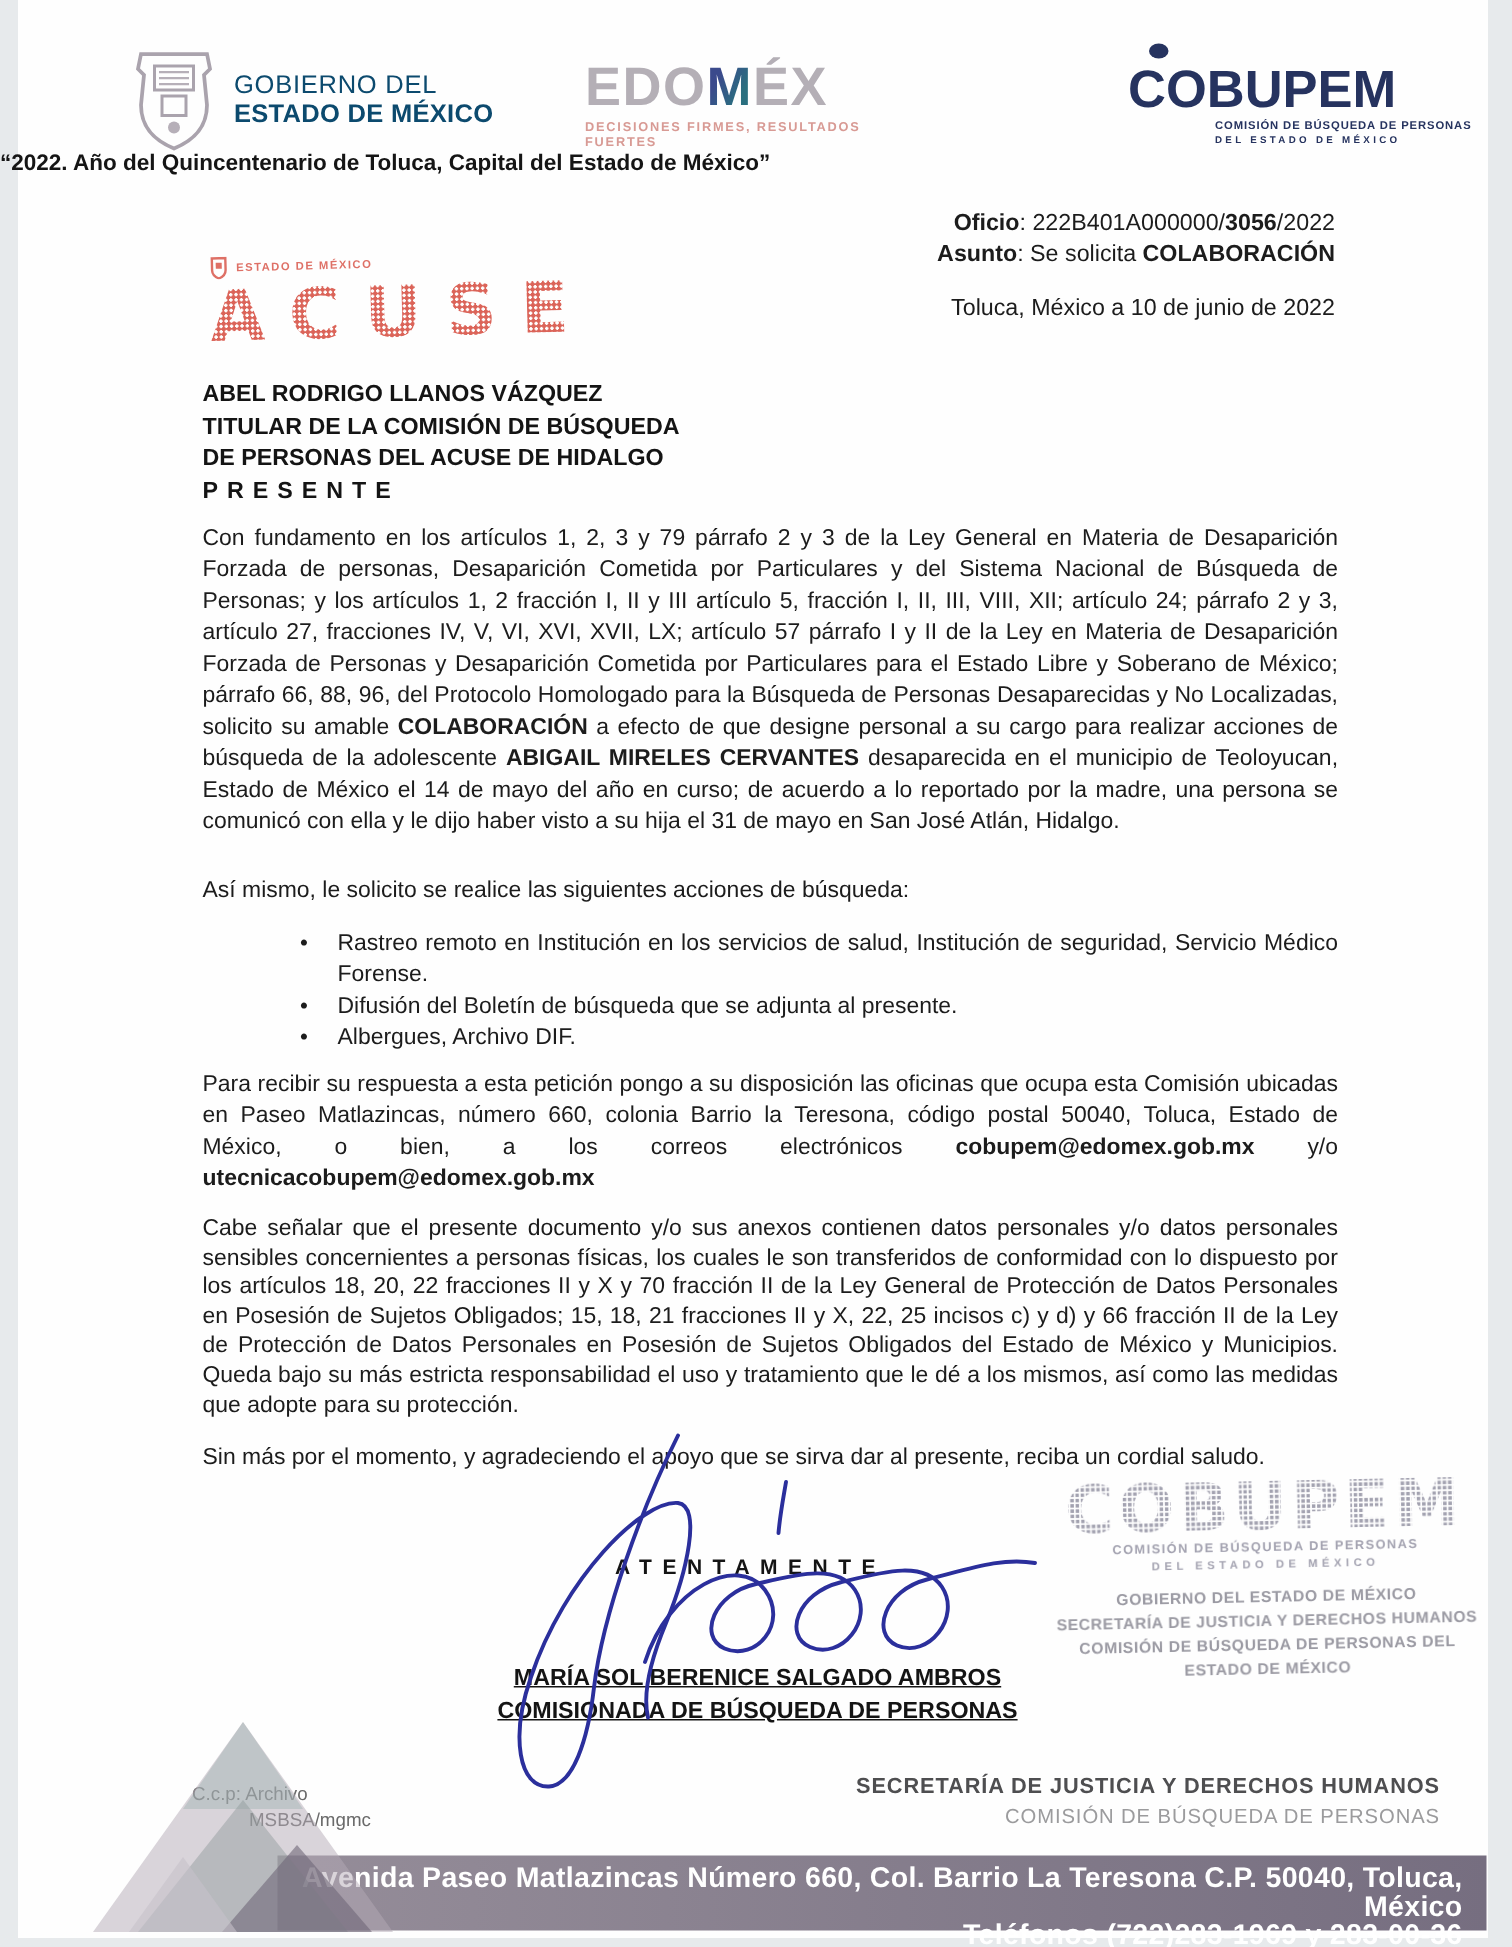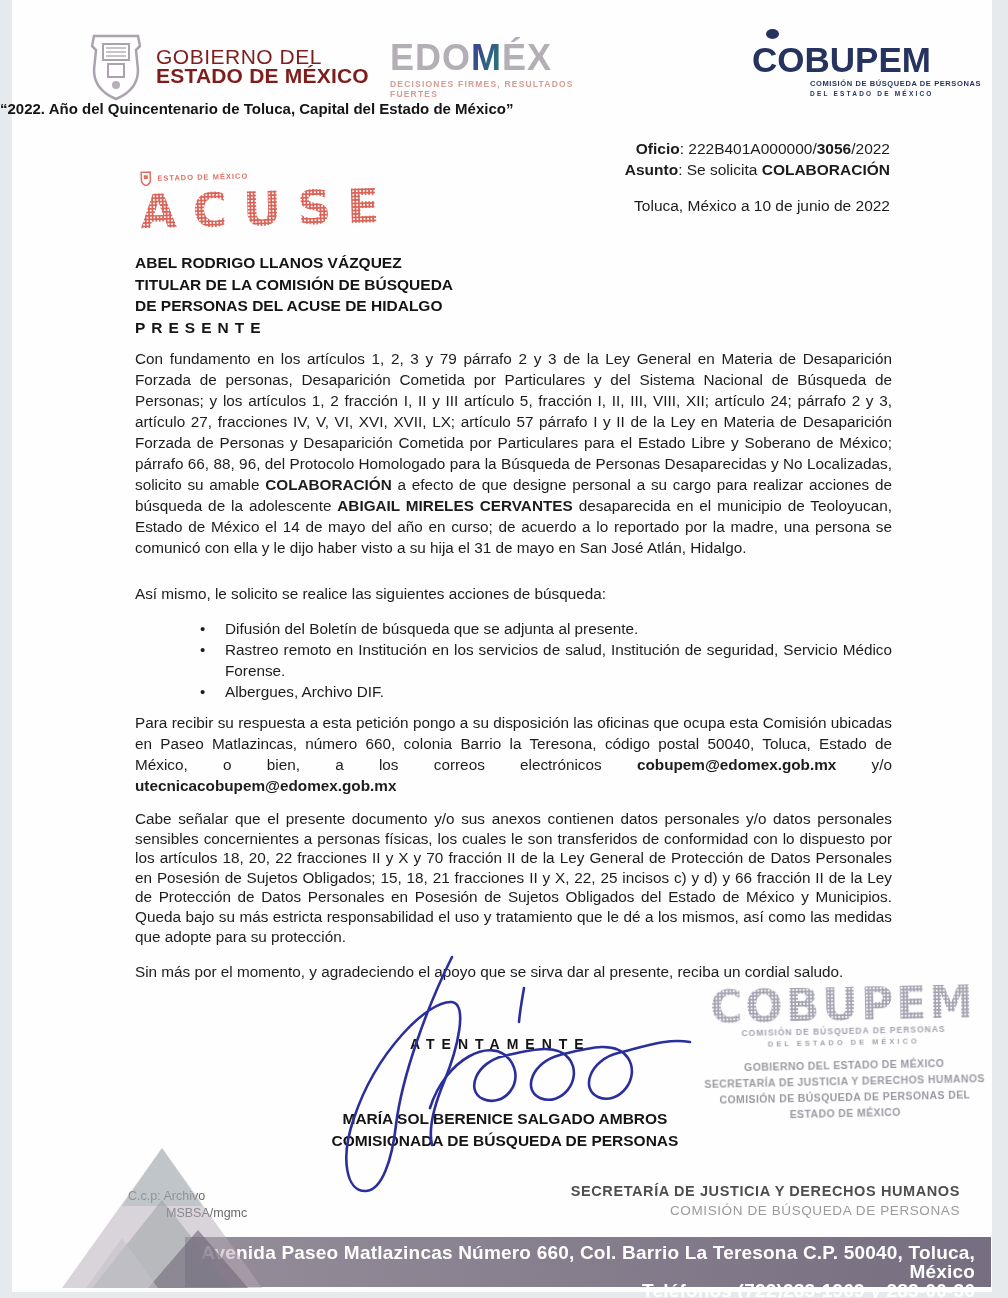--- a/index.html
+++ b/index.html
@@ -7,21 +7,21 @@
     width:1008px;height:1298px;position:relative;overflow:hidden;
     background:#e7eaec;
     font-family:"Liberation Sans", sans-serif;
     -webkit-font-smoothing:antialiased;
   }
   .page{position:absolute;left:12px;top:0;width:980px;height:1292px;background:#fefefe;}
   .content{position:absolute;left:0;top:0;width:1008px;height:1298px;z-index:2;}
 
   
   .gob-logo{position:absolute;left:86px;top:30px;display:flex;align-items:center;gap:10px;}
-  .gob-text{color:#7f1d1d;line-height:19px;font-size:21px;letter-spacing:.5px;}
+  .gob-text{color:#0c4a6e;line-height:19px;font-size:17px;letter-spacing:.5px;}
   .gob-text .l2{font-weight:bold;letter-spacing:.2px;}
   .edomex{position:absolute;left:390px;top:40px;width:230px;}
   .edomex-word{font-size:36px;font-weight:bold;color:#b4afb6;letter-spacing:1px;line-height:36px;}
   .edomex-word .m{background:linear-gradient(120deg,#3b4a8c 30%,#2a6f7f 70%);-webkit-background-clip:text;background-clip:text;color:transparent;}
   .edomex-tag{margin-top:3px;font-size:8.5px;letter-spacing:1.2px;color:#d89a94;font-weight:bold;}
   .cobupem-logo{position:absolute;left:752px;top:30px;width:248px;}
   .cob-word{font-size:35px;font-weight:800;color:#26335f;letter-spacing:0;line-height:36px;position:relative;padding-top:12px;display:inline-block;}
   .cob-dot{position:absolute;left:14px;top:-1px;width:13px;height:10px;border-radius:50%;background:#26335f;}
   .cob-sub1{font-size:7.5px;color:#26335f;letter-spacing:.6px;font-weight:bold;margin:1px 0 0 58px;}
   .cob-sub2{font-size:6.5px;color:#26335f;letter-spacing:2.2px;font-weight:bold;margin:2px 0 0 58px;}
@@ -50,21 +50,21 @@
   .letter .p2{margin-top:25px;}
   .letter ul{margin:14px 0 0 65px;padding:0;list-style:none;}
   .letter li{position:relative;padding-left:25px;}
   .letter li::before{content:"•";position:absolute;left:0;top:0;font-size:15px;}
   .letter .p3{margin-top:10px;}
   .letter .p4{margin-top:13px;line-height:19.6px;}
   .letter .p5{margin-top:15px;}
 
   
   .atentamente{position:absolute;left:410px;top:1036px;font-size:14px;font-weight:bold;letter-spacing:7px;color:#141414;}
-  .sig-name{position:absolute;left:295px;top:1108px;width:420px;text-align:center;font-size:15.5px;font-weight:bold;line-height:22px;color:#141414;}
+  .sig-name{position:absolute;left:295px;top:1108px;width:420px;text-align:center;font-size:15.5px;font-weight:bold;line-height:22px;color:#141414;text-decoration:underline;}
   .signature-svg{position:absolute;left:0;top:0;z-index:5;pointer-events:none;}
 
   
   .rstamp{position:absolute;left:693px;top:982px;width:302px;transform:rotate(-1.2deg);color:#8f8e9f;opacity:.82;text-align:center;filter:blur(.3px);z-index:1;}
   .rstamp-word{font-family:"DejaVu Sans", sans-serif;font-size:44px;font-weight:800;letter-spacing:3px;line-height:46px;position:relative;
     -webkit-mask-image:radial-gradient(circle, #000 58%, transparent 60%);-webkit-mask-size:3.5px 3.5px;
     mask-image:radial-gradient(circle, #000 58%, transparent 60%);mask-size:3.5px 3.5px;}
   .rstamp-sub1{font-size:8.5px;font-weight:bold;letter-spacing:1px;margin-top:-2px;}
   .rstamp-sub2{font-size:7.5px;font-weight:bold;letter-spacing:3px;margin-top:2px;}
   .rstamp-lines{margin-top:10px;font-size:10.5px;font-weight:bold;line-height:16px;letter-spacing:.4px;color:#85848f;}
@@ -134,22 +134,22 @@
     <div>ABEL RODRIGO LLANOS VÁZQUEZ</div>
     <div>TITULAR DE LA COMISIÓN DE BÚSQUEDA</div>
     <div>DE PERSONAS DEL ACUSE DE HIDALGO</div>
     <div class="presente">PRESENTE</div>
   </div>
 
   <div class="letter">
     <p class="p1"><span>Con fundamento en los artículos 1, 2, 3 y 79 párrafo 2 y 3 de la Ley General en Materia de Desaparición Forzada de personas, Desaparición Cometida por Particulares y del Sistema Nacional de Búsqueda de Personas; y los artículos 1, 2 fracción I, II y III artículo 5, fracción I, II, III, VIII, XII; artículo 24; párrafo 2 y 3, artículo 27, fracciones IV, V, VI, XVI, XVII, LX; artículo 57 párrafo I y II de la Ley en Materia de Desaparición Forzada de Personas y Desaparición Cometida por Particulares para el Estado Libre y Soberano de México; párrafo 66, 88, 96, del Protocolo Homologado para la Búsqueda de Personas Desaparecidas y No Localizadas, solicito su amable </span><b>COLABORACIÓN</b><span> a efecto de que designe personal a su cargo para realizar acciones de búsqueda de la adolescente </span><b>ABIGAIL MIRELES CERVANTES</b><span> desaparecida en el municipio de Teoloyucan, Estado de México el 14 de mayo del año en curso; de acuerdo a lo reportado por la madre, una persona se comunicó con ella y le dijo haber visto a su hija el 31 de mayo en San José Atlán, Hidalgo.</span></p>
     <p class="p2">Así mismo, le solicito se realice las siguientes acciones de búsqueda:</p>
     <ul>
+      <li>Rastreo remoto en Institución en los servicios de salud, Institución de seguridad, Servicio Médico Forense.</li>
       <li>Difusión del Boletín de búsqueda que se adjunta al presente.</li>
-      <li>Rastreo remoto en Institución en los servicios de salud, Institución de seguridad, Servicio Médico Forense.</li>
       <li>Albergues, Archivo DIF.</li>
     </ul>
     <p class="p3"><span>Para recibir su respuesta a esta petición pongo a su disposición las oficinas que ocupa esta Comisión ubicadas en Paseo Matlazincas, número 660, colonia Barrio la Teresona, código postal 50040, Toluca, Estado de México, o bien, a los correos electrónicos </span><b>cobupem@edomex.gob.mx</b><span> y/o </span><b>utecnicacobupem@edomex.gob.mx</b></p>
     <p class="p4">Cabe señalar que el presente documento y/o sus anexos contienen datos personales y/o datos personales sensibles concernientes a personas físicas, los cuales le son transferidos de conformidad con lo dispuesto por los artículos 18, 20, 22 fracciones II y X y 70 fracción II de la Ley General de Protección de Datos Personales en Posesión de Sujetos Obligados; 15, 18, 21 fracciones II y X, 22, 25 incisos c) y d) y 66 fracción II de la Ley de Protección de Datos Personales en Posesión de Sujetos Obligados del Estado de México y Municipios. Queda bajo su más estricta responsabilidad el uso y tratamiento que le dé a los mismos, así como las medidas que adopte para su protección.</p>
     <p class="p5">Sin más por el momento, y agradeciendo el apoyo que se sirva dar al presente, reciba un cordial saludo.</p>
   </div>
 
   <div class="atentamente">ATENTAMENTE</div>
   <div class="sig-name">
     <div>MARÍA SOL BERENICE SALGADO AMBROS</div>

